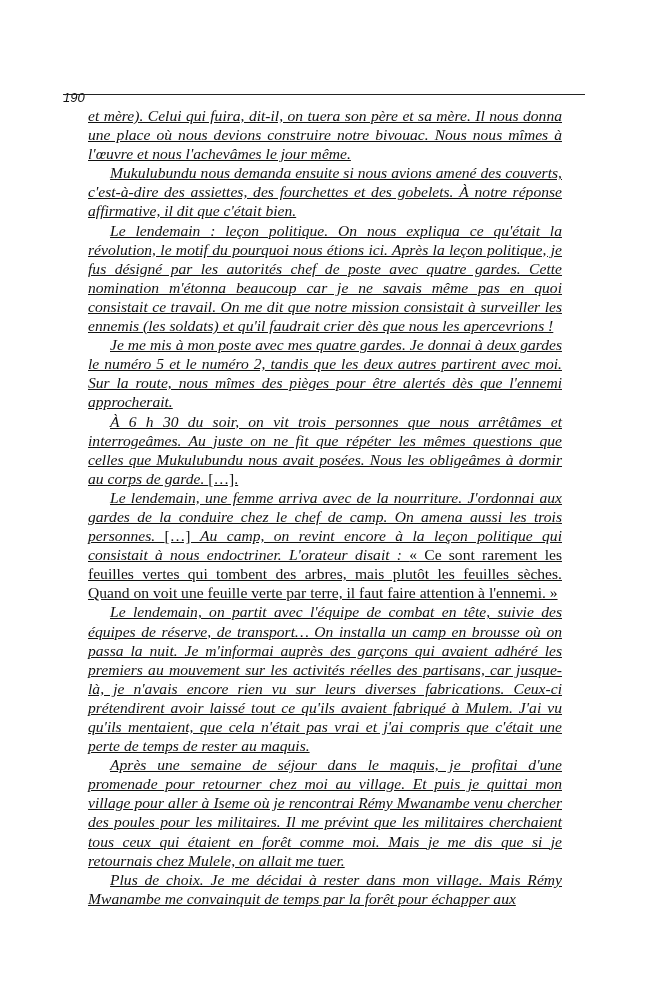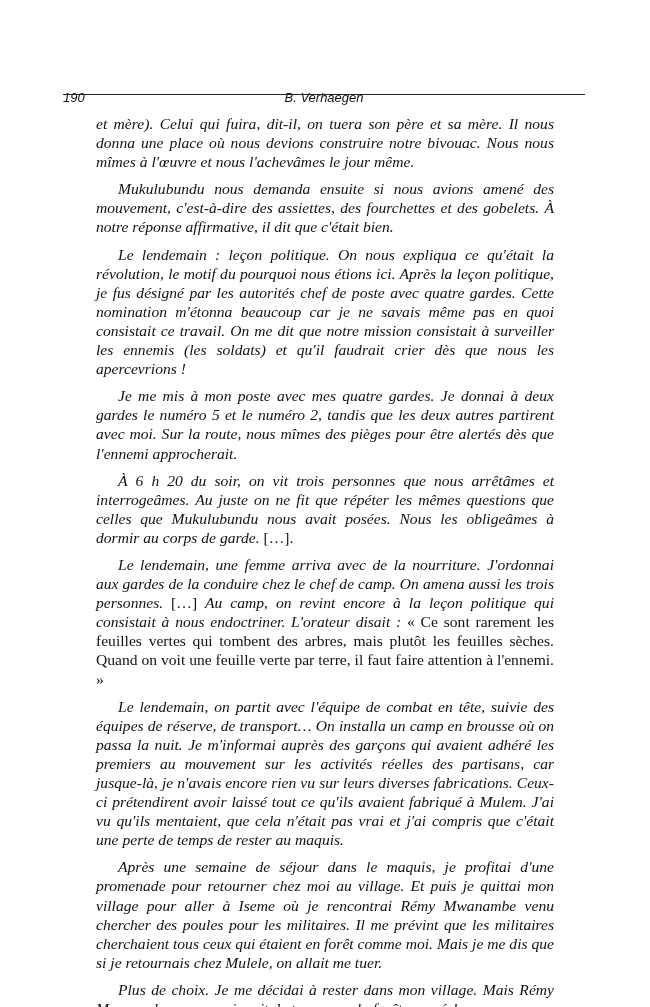--- a/index.html
+++ b/index.html
@@ -49,43 +49,43 @@
       position: absolute;
       left: 88px;
       top: 106px;
       width: 474px;
       font-family: "Liberation Serif", serif;
       font-size: 15.6px;
       line-height: 19.1px;
       text-align: justify;
     }
     .body-text p {
-      margin: 8px;
+      margin: 0;
       text-indent: 22px;
       font-style: italic;
+      text-decoration: underline;
     }
     .body-text p.cont {
       text-indent: 0;
     }
     .roman {
       font-style: normal;
     }
   </style>
 </head>
 <body>
 
 <div class="page-header">
   <span class="page-number">190</span>
-  <span class="running-head">B. Verhaegen</span>
 </div>
 <div class="header-rule"></div>
 
 <div class="body-text" id="body-text">
     <p class="cont"><span>et mère). Celui qui fuira, dit-il, on tuera son père et sa mère. Il nous donna une place où nous devions construire notre bivouac. Nous nous mîmes à l'œuvre et nous l'achevâmes le jour même.</span></p>
-    <p><span>Mukulubundu nous demanda ensuite si nous avions amené des mouvement, c'est-à-dire des assiettes, des fourchettes et des gobelets. À notre réponse affirmative, il dit que c'était bien.</span></p>
+    <p><span>Mukulubundu nous demanda ensuite si nous avions amené des couverts, c'est-à-dire des assiettes, des fourchettes et des gobelets. À notre réponse affirmative, il dit que c'était bien.</span></p>
     <p><span>Le lendemain : leçon politique. On nous expliqua ce qu'était la révolution, le motif du pourquoi nous étions ici. Après la leçon politique, je fus désigné par les autorités chef de poste avec quatre gardes. Cette nomination m'étonna beaucoup car je ne savais même pas en quoi consistait ce travail. On me dit que notre mission consistait à surveiller les ennemis (les soldats) et qu'il faudrait crier dès que nous les apercevrions !</span></p>
     <p><span>Je me mis à mon poste avec mes quatre gardes. Je donnai à deux gardes le numéro 5 et le numéro 2, tandis que les deux autres partirent avec moi. Sur la route, nous mîmes des pièges pour être alertés dès que l'ennemi approcherait.</span></p>
-    <p><span>À 6 h 20 du soir, on vit trois personnes que nous arrêtâmes et interrogeâmes. Au juste on ne fit que répéter les mêmes questions que celles que Mukulubundu nous avait posées. Nous les obligeâmes à dormir au corps de garde. </span><span class="roman">[…].</span></p>
+    <p><span>À 6 h 30 du soir, on vit trois personnes que nous arrêtâmes et interrogeâmes. Au juste on ne fit que répéter les mêmes questions que celles que Mukulubundu nous avait posées. Nous les obligeâmes à dormir au corps de garde. </span><span class="roman">[…].</span></p>
     <p><span>Le lendemain, une femme arriva avec de la nourriture. J'ordonnai aux gardes de la conduire chez le chef de camp. On amena aussi les trois personnes. </span><span class="roman">[…] </span><span>Au camp, on revint encore à la leçon politique qui consistait à nous endoctriner. L'orateur disait : </span><span class="roman">« Ce sont rarement les feuilles vertes qui tombent des arbres, mais plutôt les feuilles sèches. Quand on voit une feuille verte par terre, il faut faire attention à l'ennemi. »</span></p>
     <p><span>Le lendemain, on partit avec l'équipe de combat en tête, suivie des équipes de réserve, de transport… On installa un camp en brousse où on passa la nuit. Je m'informai auprès des garçons qui avaient adhéré les premiers au mouvement sur les activités réelles des partisans, car jusque-là, je n'avais encore rien vu sur leurs diverses fabrications. Ceux-ci prétendirent avoir laissé tout ce qu'ils avaient fabriqué à Mulem. J'ai vu qu'ils mentaient, que cela n'était pas vrai et j'ai compris que c'était une perte de temps de rester au maquis.</span></p>
     <p><span>Après une semaine de séjour dans le maquis, je profitai d'une promenade pour retourner chez moi au village. Et puis je quittai mon village pour aller à Iseme où je rencontrai Rémy Mwanambe venu chercher des poules pour les militaires. Il me prévint que les militaires cherchaient tous ceux qui étaient en forêt comme moi. Mais je me dis que si je retournais chez Mulele, on allait me tuer.</span></p>
     <p><span>Plus de choix. Je me décidai à rester dans mon village. Mais Rémy Mwanambe me convainquit de temps par la forêt pour échapper aux</span></p>
   </div>
 
 </body></html>

